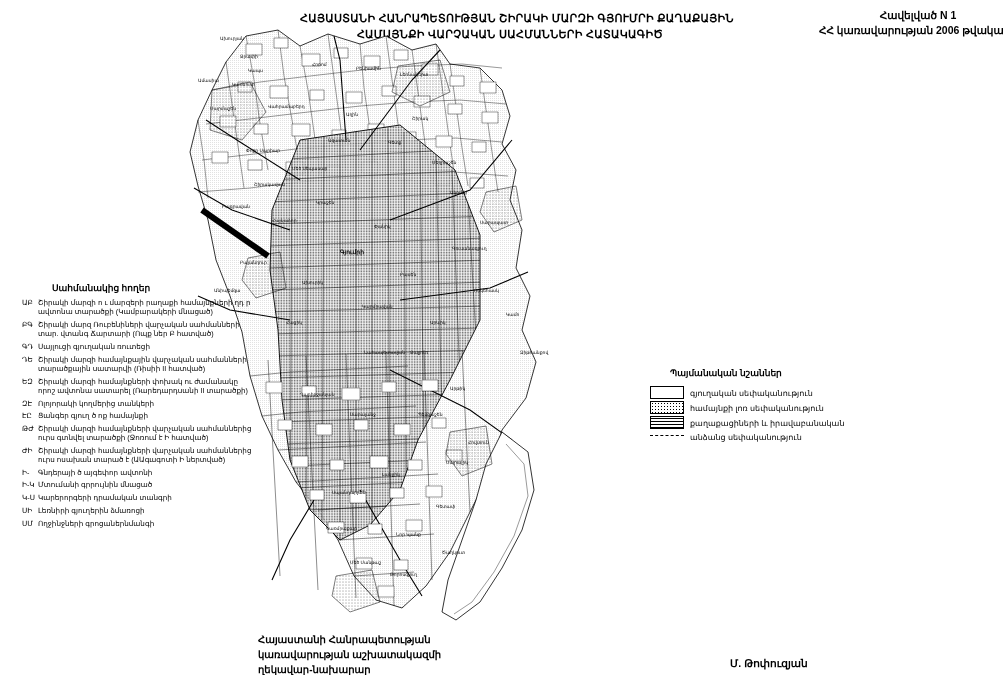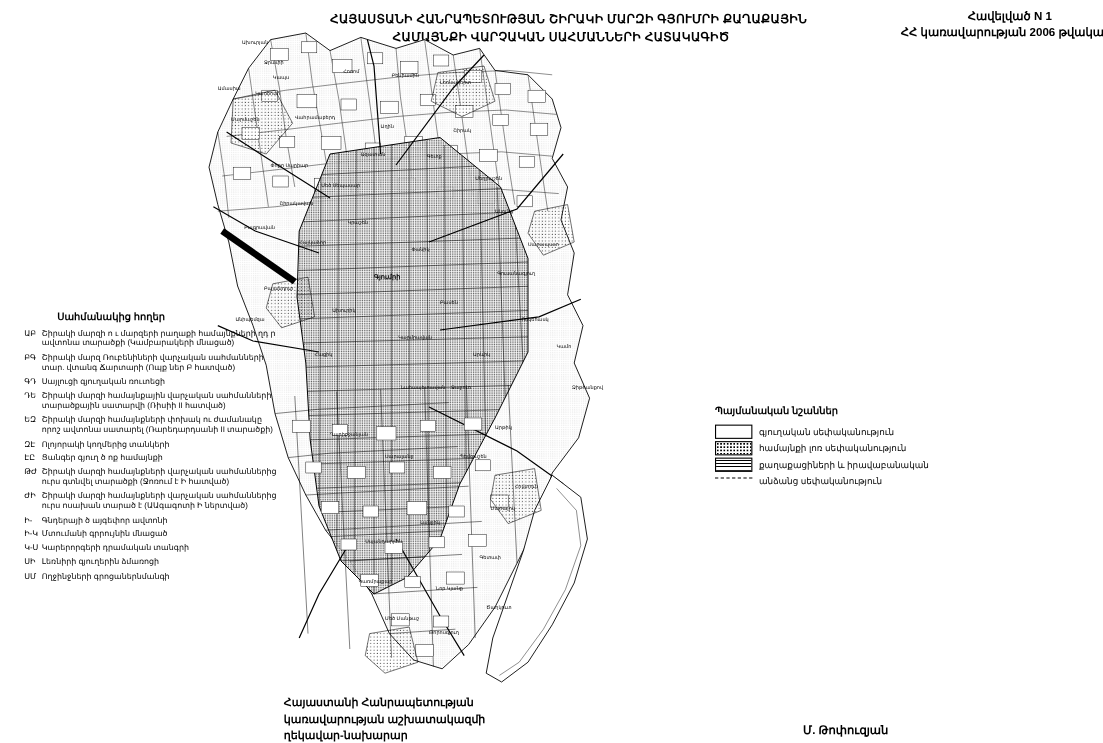--- a/index.html
+++ b/index.html
@@ -83,24 +83,25 @@
     left: 650px;
     top: 368px;
     width: 280px;
     font-size: 8px;
     line-height: 11px;
   }
   .legend-right .legend-title {
     font-size: 9px;
     font-weight: bold;
     margin-bottom: 7px;
+    margin-left: 20px;
   }
   .legend-right .rrow {
     display: flex;
-    align-items: flex-start;
+    align-items: center;
     margin-bottom: 2px;
   }
   .swatch {
     width: 34px;
     height: 13px;
     flex: 0 0 34px;
     border: 1px solid #000;
     margin-right: 6px;
     box-sizing: border-box;
     background: #ffffff;

